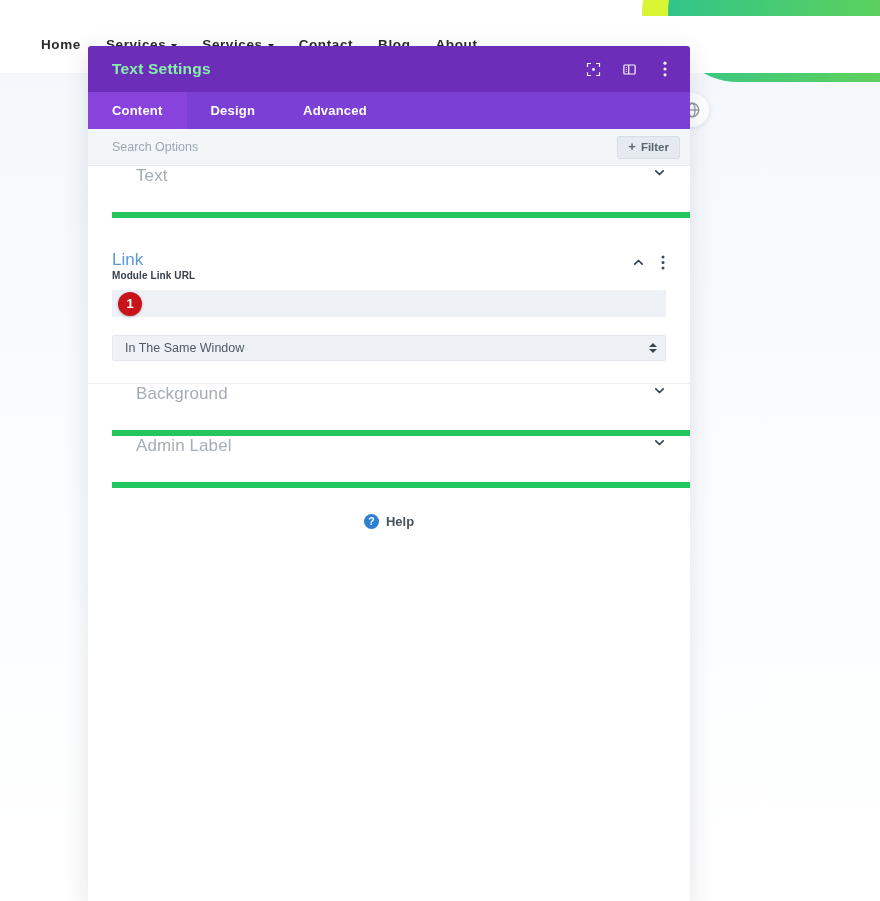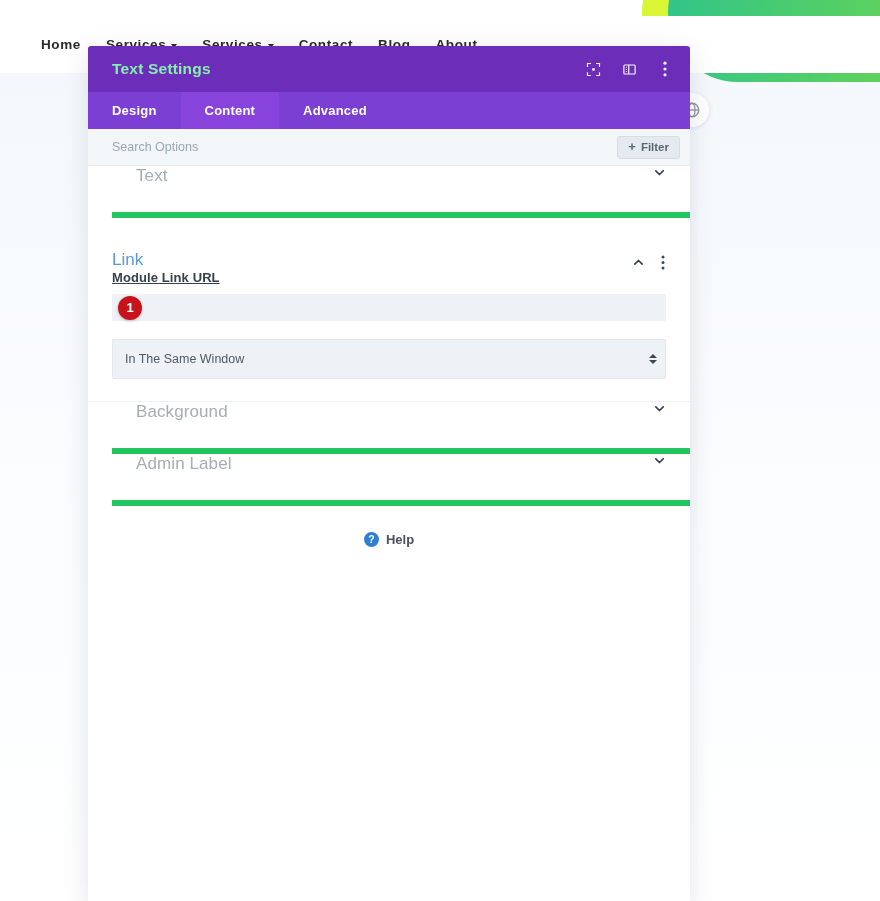--- a/index.html
+++ b/index.html
@@ -268,27 +268,26 @@
     width: 12px; height: 16px;
     display: flex; align-items: center; justify-content: center;
     cursor: pointer;
   }
 
   .field {
     padding: 0 24px;
     position: relative;
   }
   .field-label {
-    font-size: 13px;
+    font-size: 10px;
     color: #3a4category;
     color: #36414b;
     font-weight: 700;
     letter-spacing: 0.1px;
     margin-bottom: 9px;
-    text-decoration: underline;
   }
   .field + .field { margin-top: 18px; }
 
   .text-input {
     width: 100%;
     height: 27px;
     background: #eef2f6;
     border: 0;
     outline: none;
     padding: 0 12px;
@@ -297,21 +296,21 @@
     color: #4e5a65;
     border-radius: 0;
   }
 
   .select-wrap {
     position: relative;
     width: 100%;
   }
   .select-box {
     width: 100%;
-    height: 40px;
+    height: 26px;
     background: #eef2f6;
     border: 1px solid #e2e8ee;
     display: flex;
     align-items: center;
     padding: 0 26px 0 12px;
     font-size: 12.5px;
     color: #4e5a65;
     cursor: pointer;
     border-radius: 2px;
   }
@@ -447,25 +446,25 @@
         <svg width="4" height="16" viewBox="0 0 4 16" fill="#ffffff">
           <circle cx="2" cy="2.2" r="1.6"></circle>
           <circle cx="2" cy="8" r="1.6"></circle>
           <circle cx="2" cy="13.8" r="1.6"></circle>
         </svg>
       </div>
     </div>
   </div>
 
   <div class="tabbar">
+    <div class="tab active">
+      <span>Content</span>
+    </div>
     <div class="tab">
       <span>Design</span>
-    </div>
-    <div class="tab active">
-      <span>Content</span>
     </div>
     <div class="tab">
       <span>Advanced</span>
     </div>
   </div>
 
   <div class="search-row">
     <input class="search-input" type="text" placeholder="Search Options" style="">
     <div class="filter-btn">
       <span class="filter-plus">+</span>

